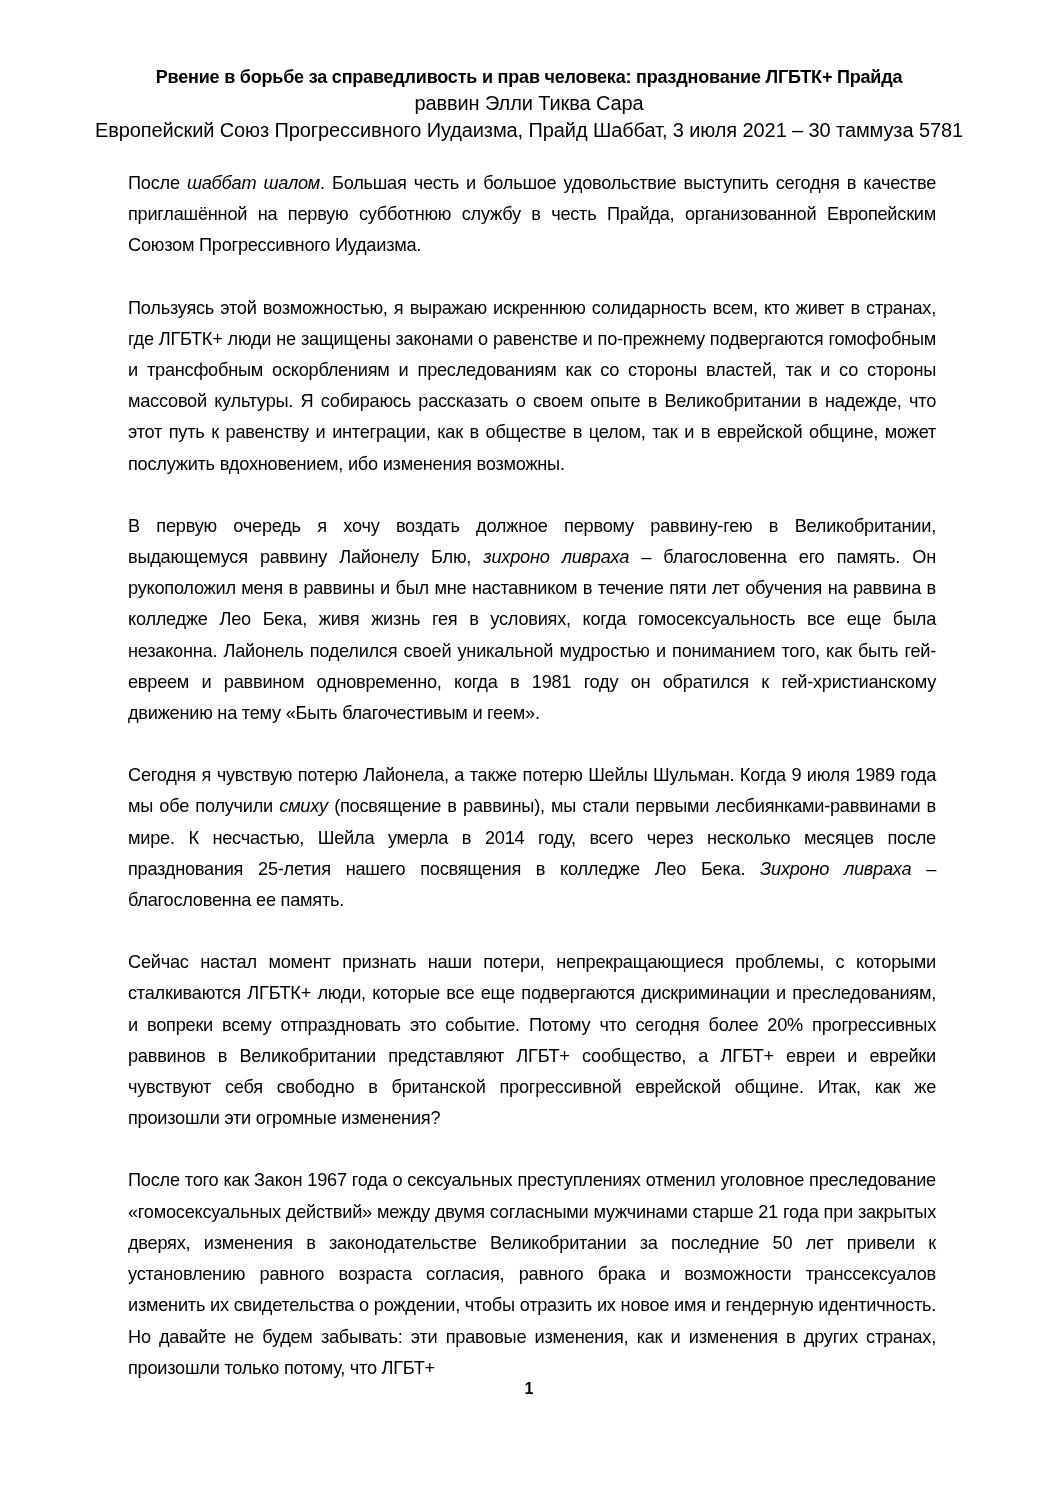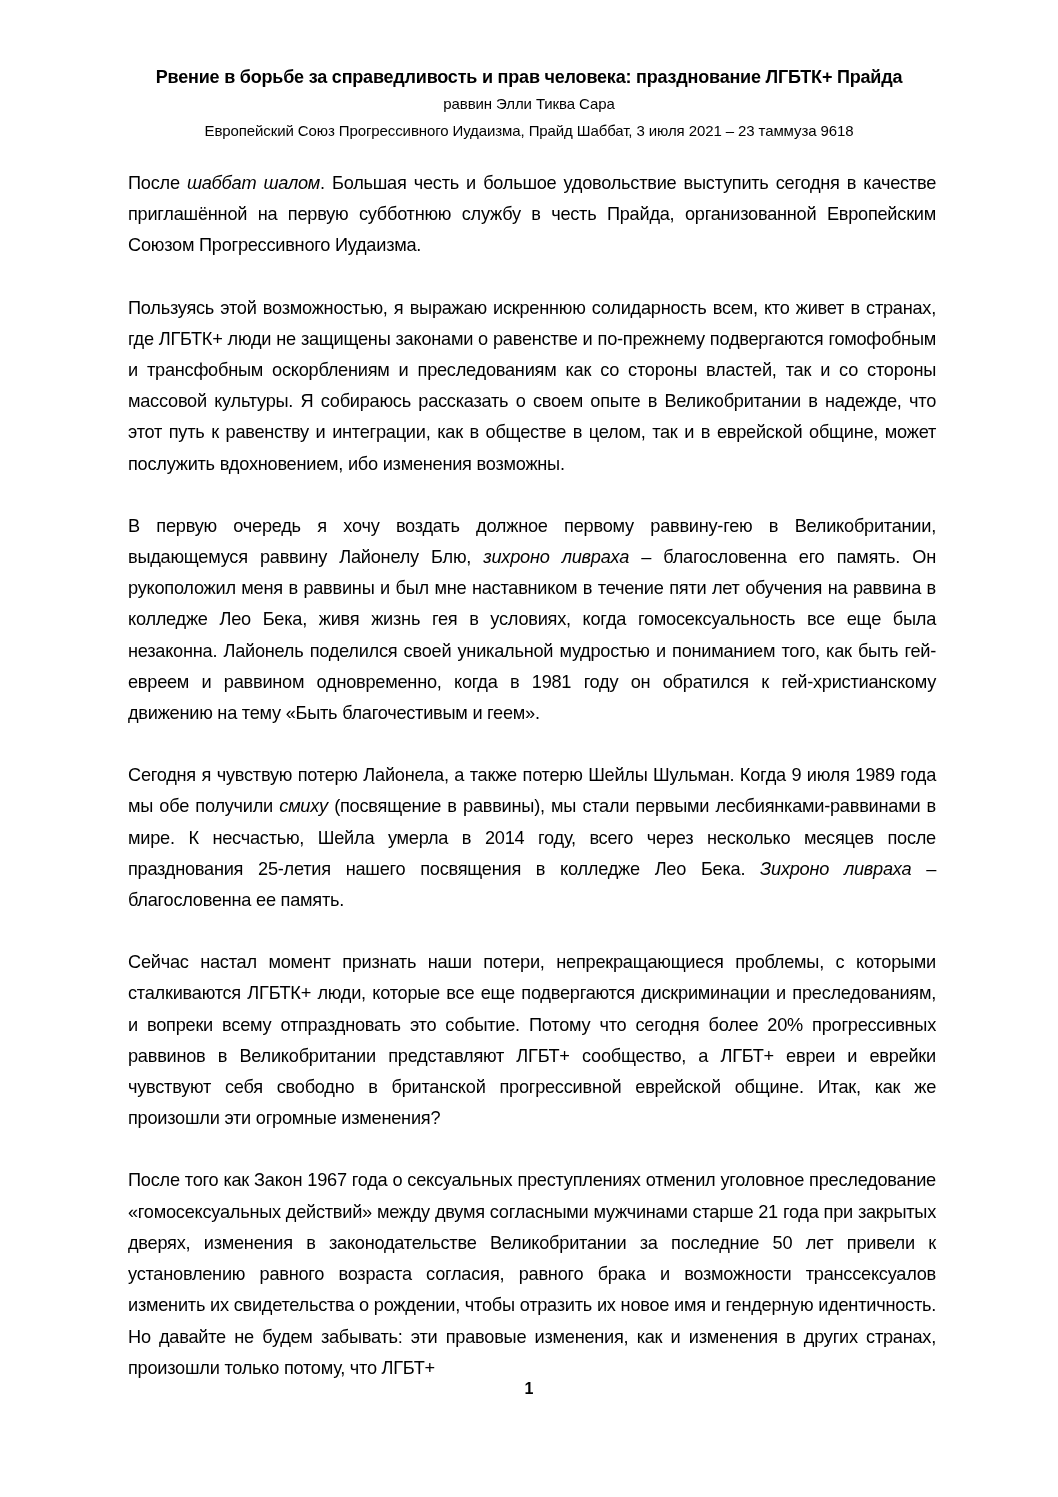--- a/index.html
+++ b/index.html
@@ -1,35 +1,35 @@
 <!DOCTYPE html>
 <html><head>
 <meta charset="utf-8">
 <style>
   html, body { margin: 0; padding: 0; background: #ffffff; }
   body { width: 1058px; height: 1497px; position: relative; overflow: hidden;
          font-family: "Liberation Sans", sans-serif; color: #000; }
   .page { position: absolute; left: 0; top: 0; width: 1058px; height: 1448px; background: #fff; }
   .header { position: absolute; top: 64px; left: 0; width: 1058px; text-align: center; }
   .title { font-weight: bold; font-size: 18px; line-height: 26px; letter-spacing: -0.2px; }
-  .author, .org { font-size: 15px; line-height: 27px; letter-spacing: -0.1px; }
+  .author, .org { font-size: 20px; line-height: 27px; letter-spacing: -0.1px; }
   .body { position: absolute; top: 168px; left: 128px; width: 808px; }
   .para { font-size: 18.2px; line-height: 31.2px; text-align: justify; margin: 0 0 31px 0; letter-spacing: -0.25px; }
   .para em { }
   .pagenum { position: absolute; top: 1380px; left: 0; width: 1058px; text-align: center;
              font-weight: bold; font-size: 16px; }
 </style>
 </head>
 <body>
 
 <div class="page">
   <div class="header">
     <div class="title">Рвение в борьбе за справедливость и прав человека: празднование ЛГБТК+ Прайда</div>
     <div class="author">раввин Элли Тиква Сара</div>
-    <div class="org">Европейский Союз Прогрессивного Иудаизма, Прайд Шаббат, 3 июля 2021 – 23 таммуза 9618</div>
+    <div class="org">Европейский Союз Прогрессивного Иудаизма, Прайд Шаббат, 3 июля 2021 – 30 таммуза 5781</div>
   </div>
 
   <div class="body">
     <p class="para"><span>После </span><em>шаббат шалом</em><span>. Большая честь и большое удовольствие выступить сегодня в качестве приглашённой на первую субботнюю службу в честь Прайда, организованной Европейским Союзом Прогрессивного Иудаизма.</span></p>
 
     <p class="para">Пользуясь этой возможностью, я выражаю искреннюю солидарность всем, кто живет в странах, где ЛГБТК+ люди не защищены законами о равенстве и по-прежнему подвергаются гомофобным и трансфобным оскорблениям и преследованиям как со стороны властей, так и со стороны массовой культуры. Я собираюсь рассказать о своем опыте в Великобритании в надежде, что этот путь к равенству и интеграции, как в обществе в целом, так и в еврейской общине, может послужить вдохновением, ибо изменения возможны.</p>
 
     <p class="para"><span>В первую очередь я хочу воздать должное первому раввину-гею в Великобритании, выдающемуся раввину Лайонелу Блю, </span><em>зихроно ливраха</em><span> – благословенна его память. Он рукоположил меня в раввины и был мне наставником в течение пяти лет обучения на раввина в колледже Лео Бека, живя жизнь гея в условиях, когда гомосексуальность все еще была незаконна. Лайонель поделился своей уникальной мудростью и пониманием того, как быть гей-евреем и раввином одновременно, когда в 1981 году он обратился к гей-христианскому движению на тему «Быть благочестивым и геем».</span></p>
 
     <p class="para"><span>Сегодня я чувствую потерю Лайонела, а также потерю Шейлы Шульман. Когда 9 июля 1989 года мы обе получили </span><em>смиху</em><span> (посвящение в раввины), мы стали первыми лесбиянками-раввинами в мире. К несчастью, Шейла умерла в 2014 году, всего через несколько месяцев после празднования 25-летия нашего посвящения в колледже Лео Бека. </span><em>Зихроно ливраха</em><span> – благословенна ее память.</span></p>

